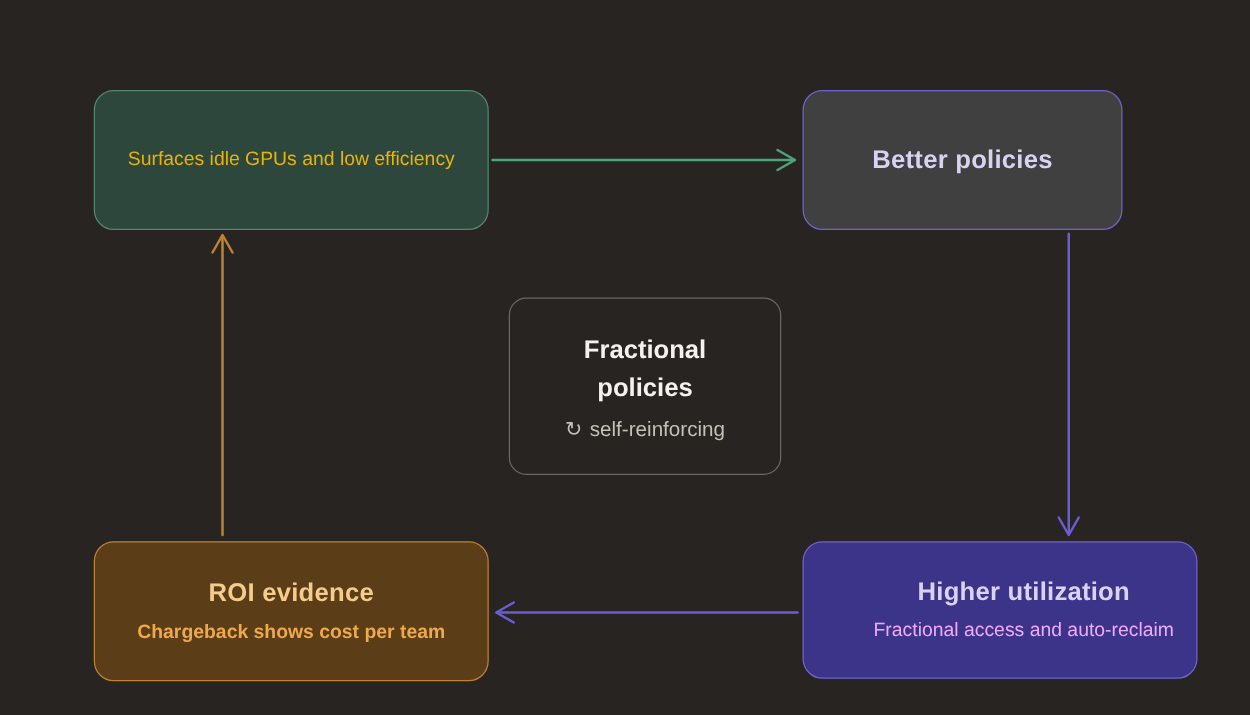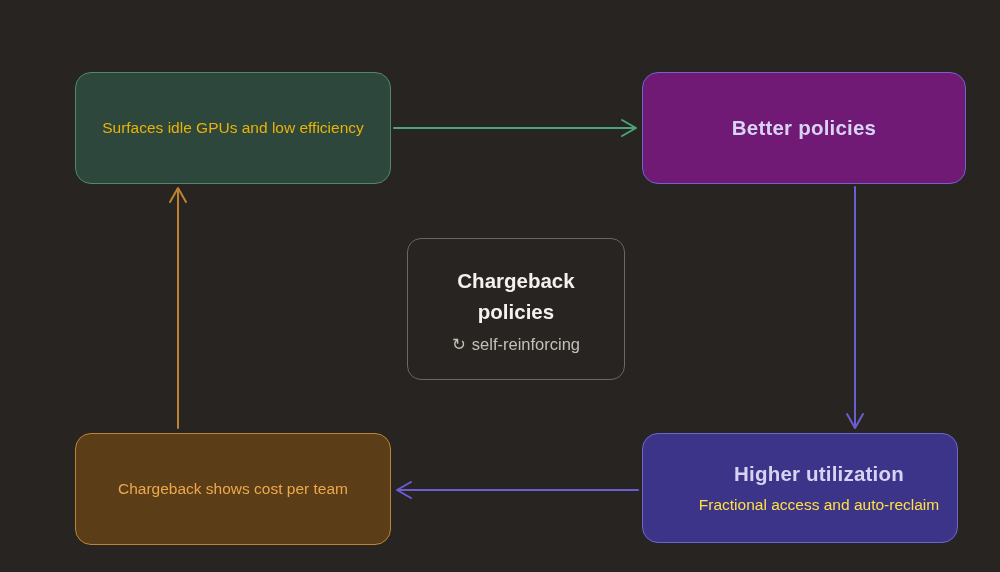--- a/index.html
+++ b/index.html
@@ -38,43 +38,43 @@
   }
   #node-observability {
     left: 75px; top: 72px; width: 316px; height: 112px;
     background: #2d473c;
     border: 1.5px solid #53876d;
   }
   #node-observability .title { color: #cfe9da; }
   #node-observability .subtitle { color: #eab308; }
 
   #node-better-policies {
-    left: 642px; top: 72px; width: 324px; height: 112px;
-    background: #701a75;
+    left: 642px; top: 72px; width: 256px; height: 112px;
+    background: #404040;
     border: 1.5px solid #6e64cd;
   }
   #node-better-policies .title { color: #d8d3f3; }
   #node-better-policies .subtitle { color: #a49be4; }
 
   #node-higher-utilization {
     left: 642px; top: 433px; width: 316px; height: 110px;
     background: #3c3488;
     border: 1.5px solid #6e64cd;
     padding-left: 48px;
   }
   #node-higher-utilization .title { color: #d8d3f3; }
-  #node-higher-utilization .subtitle { color: #fde047; }
+  #node-higher-utilization .subtitle { color: #f0abfc; }
 
   #node-roi-evidence {
     left: 75px; top: 433px; width: 316px; height: 112px;
     background: #5b3d18;
     border: 1.5px solid #bd8434;
   }
   #node-roi-evidence .title { color: #f4cc8b; }
-  #node-roi-evidence .subtitle { color: #eda94c; }
+  #node-roi-evidence .subtitle { color: #eda94c; font-weight: bold; }
 
   .center-card {
     position: absolute;
     left: 407px; top: 238px; width: 218px; height: 142px;
     border: 1px solid #6b6862;
     border-radius: 14px;
     background: transparent;
     display: flex;
     flex-direction: column;
     align-items: center;
@@ -133,25 +133,26 @@
   <div class="node" id="node-better-policies">
     <div class="title">Better policies</div>
   </div>
 
   <div class="node" id="node-higher-utilization">
     <div class="title">Higher utilization</div>
     <div class="subtitle">Fractional access and auto-reclaim</div>
   </div>
 
   <div class="node" id="node-roi-evidence">
+    <div class="title">ROI evidence</div>
     <div class="subtitle">Chargeback shows cost per team</div>
   </div>
 
   <div class="center-card">
-    <div class="center-title-line">Chargeback</div>
+    <div class="center-title-line">Fractional</div>
     <div class="center-title-line">policies</div>
     <div class="center-subtitle">
       <span>↻</span>
       <span>self-reinforcing</span>
     </div>
   </div>
 
 </div>
 
 </body></html>

